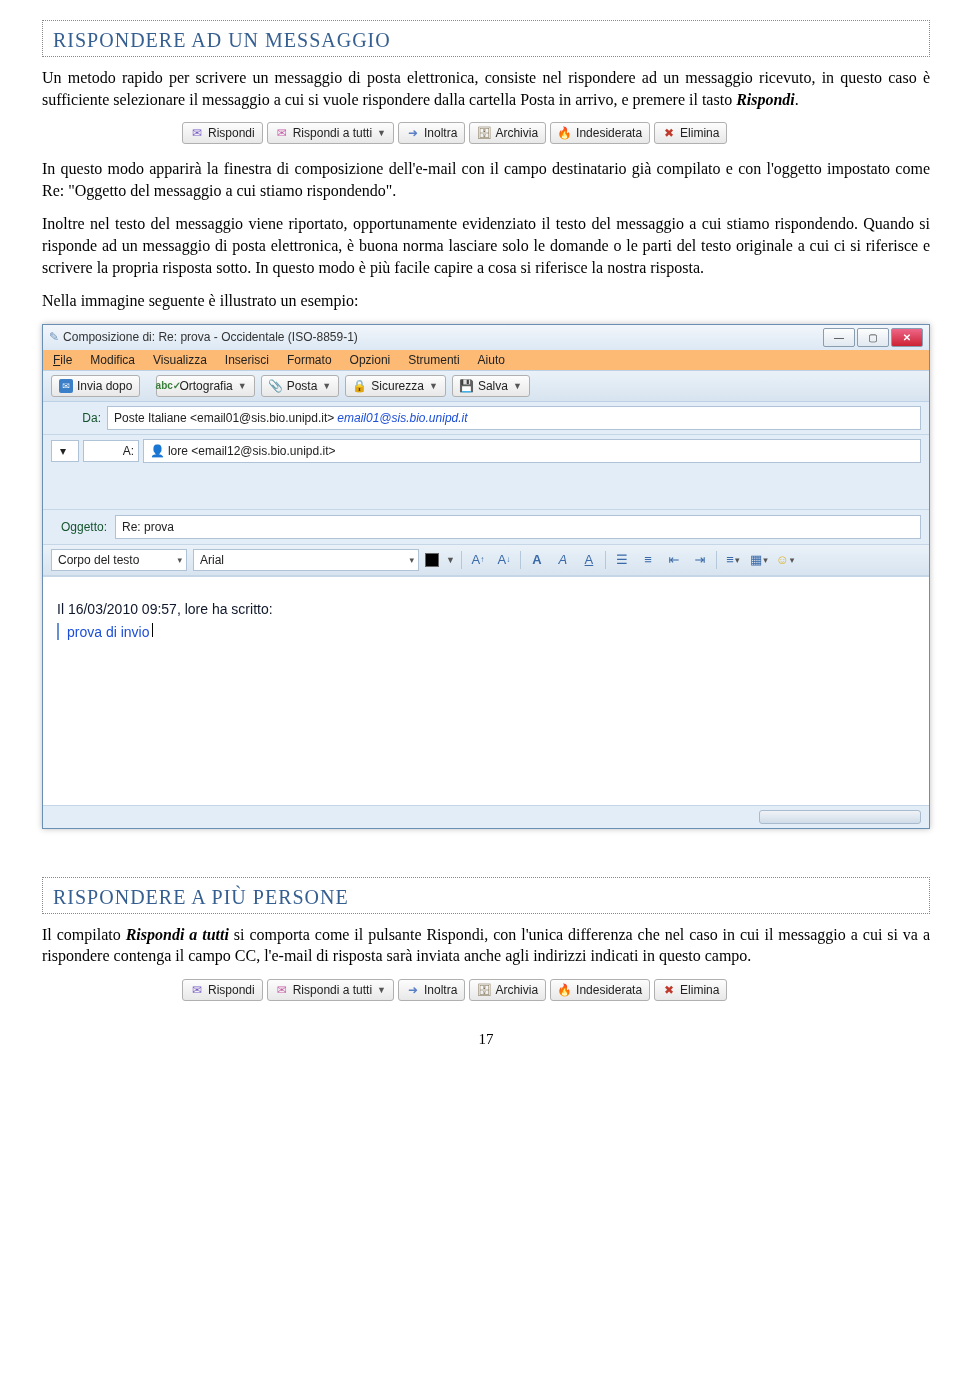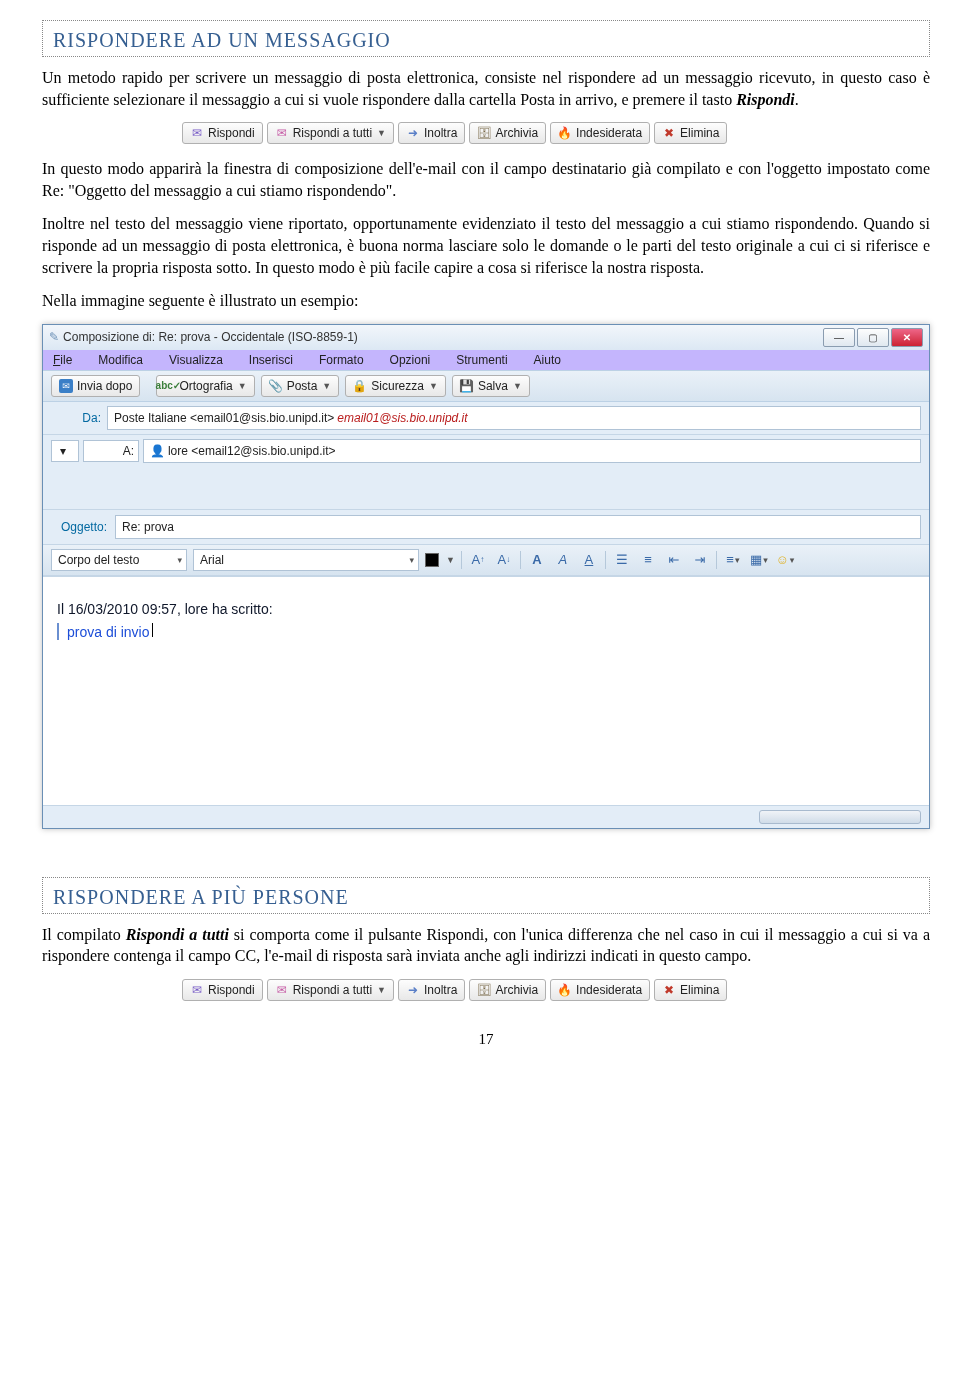--- a/index.html
+++ b/index.html
@@ -81,23 +81,23 @@
     border-radius: 2px;
     display: flex;
     align-items: center;
     justify-content: center;
     font-size: 10px;
     background: linear-gradient(#fdfdfd,#e0e8f0);
   }
   .winbtn.close { background: linear-gradient(#e68,#c23); color:#fff; font-weight:bold; }
   .menubar {
     display: flex;
-    gap: 26px;
+    gap: 18px;
     padding: 3px 10px;
-    background: #c4b5fd;
+    background: #fdba74;
     font-size: 12px;
   }
   .menubar span { cursor: default; }
   .menubar span u { text-decoration: underline; }
   .main-toolbar {
     display: flex;
     align-items: center;
     gap: 6px;
     padding: 4px 8px;
     background: linear-gradient(#eaf1f8,#d7e4f0);
@@ -105,33 +105,33 @@
     border-bottom: 1px solid #bcd1e5;
   }
   .tbrow-field {
     display: flex;
     align-items: center;
     gap: 6px;
     padding: 4px 8px;
     background: #e3edf7;
     border-bottom:1px solid #c5d6e6;
   }
-  .field-label { color: #0369a1; font-size: 12px; width: 50px; text-align:right; }
+  .field-label { color: #14532d; font-size: 12px; width: 50px; text-align:right; }
   .field-box {
     flex: 1;
     background: #fff;
     border: 1px solid #b0c3d6;
     padding: 2px 6px;
     font-size: 12px;
     height: 18px;
     display:flex;
     align-items:center;
     gap:3px;
   }
-  .field-box .dim { color:#b91c1c; font-style:italic; }
+  .field-box .dim { color:#1d4ed8; font-style:italic; }
   .addr-area {
     background: #e3edf7;
     padding: 4px 8px 44px 8px;
     border-bottom:1px solid #c5d6e6;
   }
   .addr-row { display:flex; align-items:center; gap:4px; margin-bottom:2px;}
   .addr-type {
     width: 50px;
     background:#fff;
     border:1px solid #b0c3d6;

